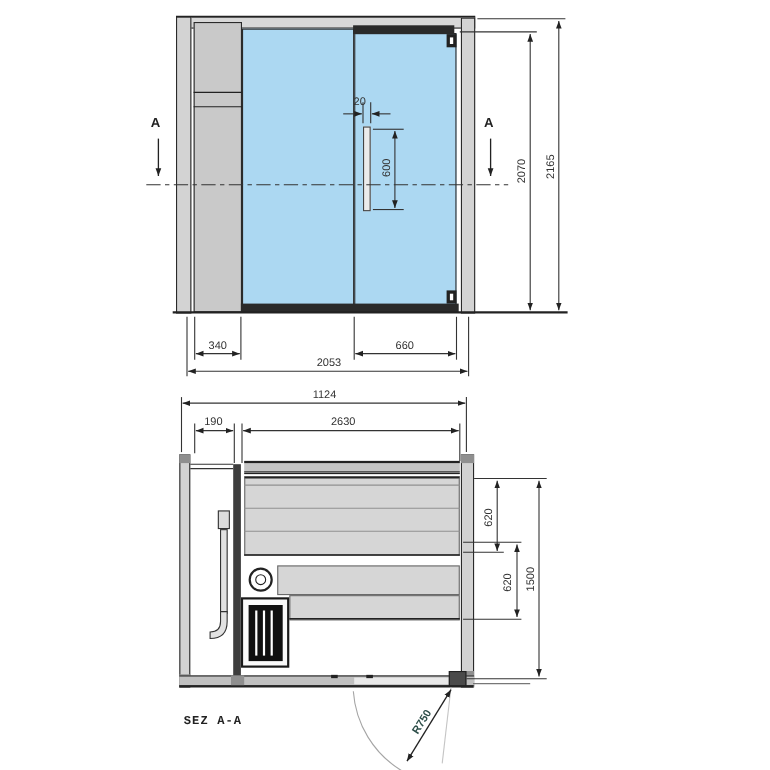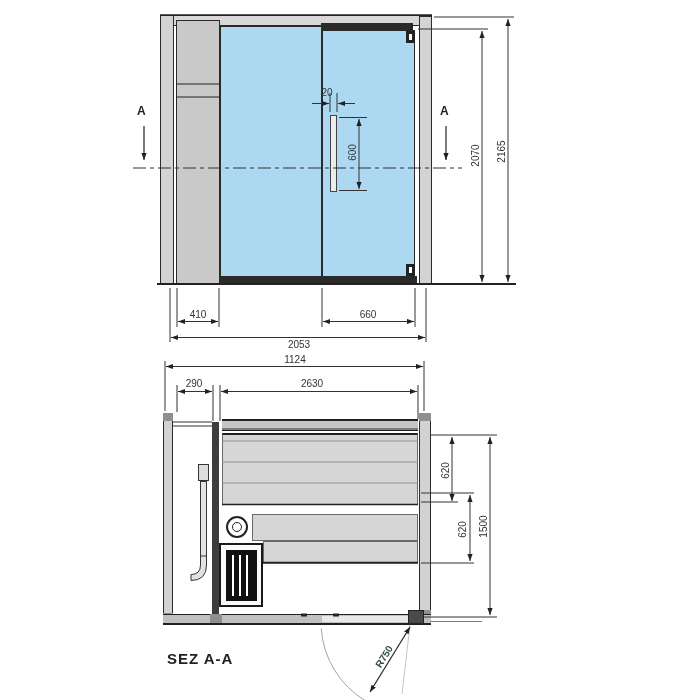--- a/index.html
+++ b/index.html
@@ -4,21 +4,21 @@
 <style>
   html,body{margin:0;padding:0;background:#fff;}
   #stage{position:relative;width:700px;height:700px;background:#ffffff;overflow:hidden;
          font-family:"Liberation Sans", sans-serif;}
   .abs{position:absolute;box-sizing:border-box;}
   svg.overlay{position:absolute;left:0;top:0;width:700px;height:700px;pointer-events:none;}
   .dim{position:absolute;font-size:10px;line-height:11px;color:#333;text-align:center;
        letter-spacing:0px;}
   .rot{transform:rotate(-90deg);transform-origin:center center;}
   .marker{position:absolute;font-size:12px;font-weight:bold;color:#222;}
-  .sez{position:absolute;font-size:15px;font-weight:bold;color:#222;letter-spacing:1px;}
+  .sez{position:absolute;font-size:11px;font-weight:bold;color:#222;letter-spacing:1px;font-family:Liberation Mono, monospace;}
   .r750{position:absolute;font-size:10px;font-weight:bold;color:#2e4f4a;text-align:center;
         transform:rotate(-58deg);transform-origin:center center;}
   
   .topband{left:160px;top:15px;width:272px;height:11px;background:#d8d8d8;border:1px solid #2a2a2a;}
   .lstrip{left:160px;top:15px;width:14px;height:270px;background:#d3d3d3;border:1px solid #2a2a2a;}
   .lcol{left:176px;top:20px;width:44px;height:264px;background:#c9c9c9;border:1px solid #2a2a2a;}
   .fixglass{left:220px;top:26px;width:102px;height:252px;background:#acd8f2;border:1px solid #2a2a2a;}
   .doorglass{left:322px;top:30px;width:93px;height:248px;background:#acd8f2;border:1px solid #2a2a2a;}
   .toprail{left:321px;top:23px;width:92px;height:8px;background:#2a2a2a;}
   .botrail{left:219px;top:276px;width:198px;height:8px;background:#2a2a2a;}
@@ -183,25 +183,25 @@
     </g>
   </svg>
 
   <div class="marker" style="left:137px;top:104px">A</div>
   <div class="marker" style="left:440px;top:104px">A</div>
 
   <div class="dim" style="left:315px;top:87px;width:24px">20</div>
   <div class="dim rot" style="left:337px;top:147px;width:30px">600</div>
   <div class="dim rot" style="left:459px;top:150px;width:32px">2070</div>
   <div class="dim rot" style="left:485px;top:146px;width:32px">2165</div>
-  <div class="dim" style="left:183px;top:309px;width:30px">410</div>
+  <div class="dim" style="left:183px;top:309px;width:30px">340</div>
   <div class="dim" style="left:353px;top:309px;width:30px">660</div>
-  <div class="dim" style="left:283px;top:339px;width:32px">2053</div>
+  <div class="dim" style="left:283px;top:325px;width:32px">2053</div>
   <div class="dim" style="left:279px;top:354px;width:32px">1124</div>
-  <div class="dim" style="left:179px;top:378px;width:30px">290</div>
+  <div class="dim" style="left:179px;top:378px;width:30px">190</div>
   <div class="dim" style="left:296px;top:378px;width:32px">2630</div>
   <div class="dim rot" style="left:430px;top:465px;width:30px">620</div>
   <div class="dim rot" style="left:447px;top:524px;width:30px">620</div>
   <div class="dim rot" style="left:467px;top:521px;width:32px">1500</div>
 
   <div class="r750" style="left:364px;top:651px;width:40px">R750</div>
 
   <div class="sez" style="left:167px;top:650px">SEZ A-A</div>
 
 </div>

